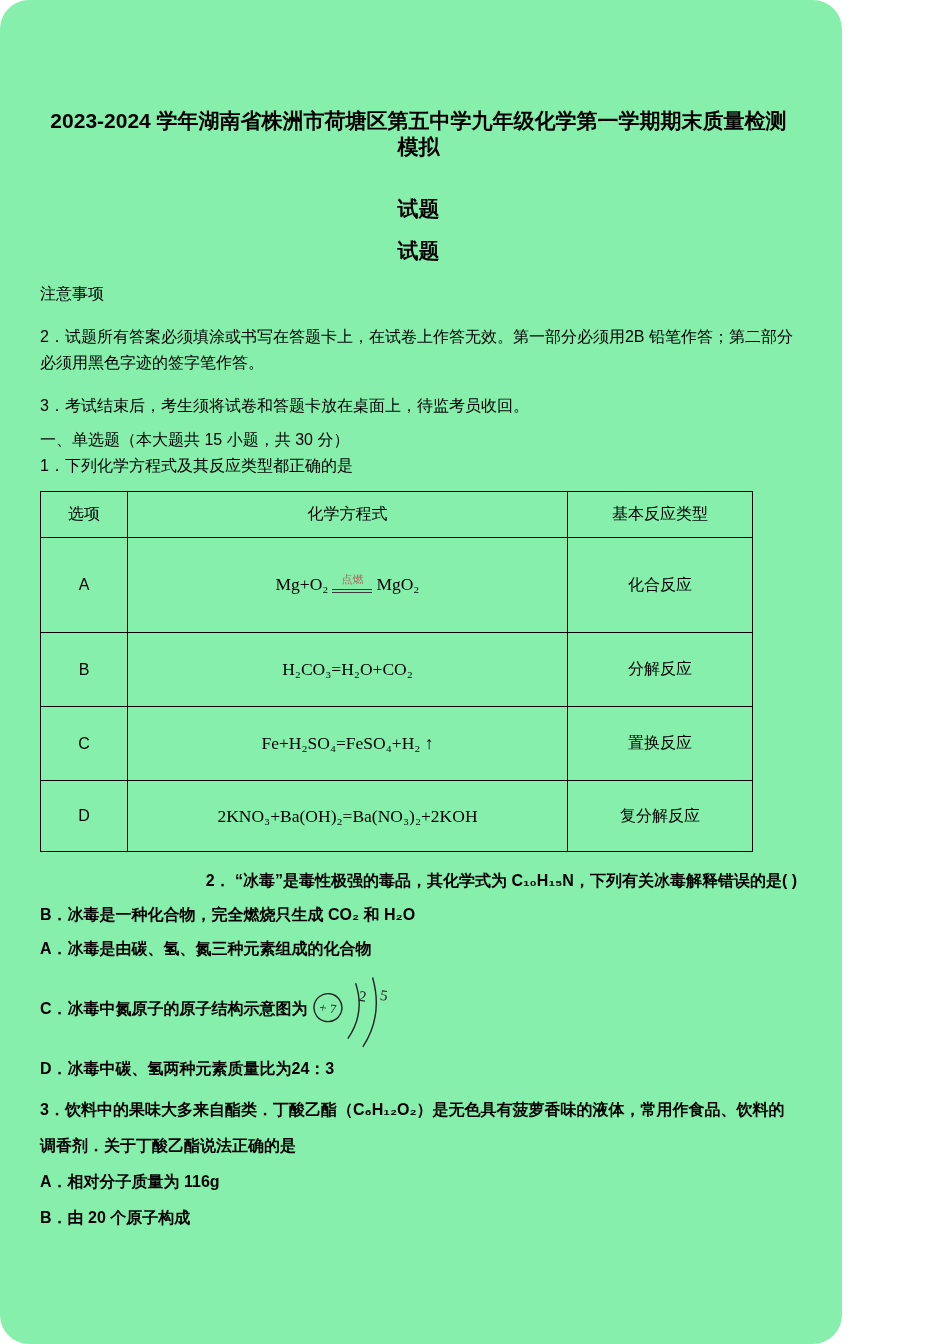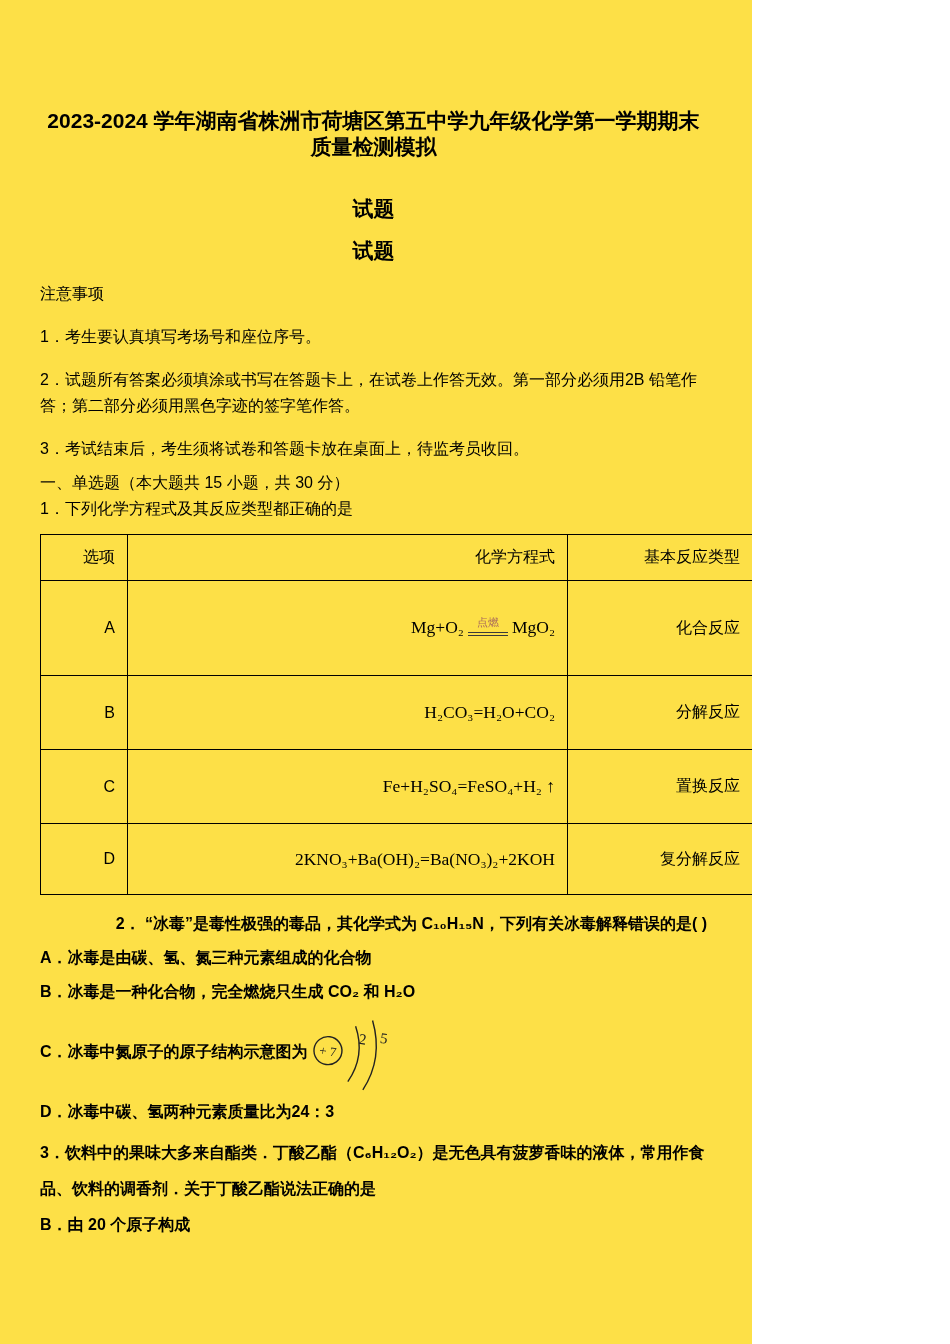--- a/index.html
+++ b/index.html
@@ -1,26 +1,27 @@
 <!DOCTYPE html>
 <html><head>
 <meta charset="utf-8">
 <style>
   * { margin: 0; padding: 0; box-sizing: border-box; }
   html, body { background: #ffffff; }
   .page {
-    width: 752px;
+    width: 842px;
     height: 1344px;
-    background: #fde047;
+    background: #86efac;
     color: #000000;
     font-family: "Liberation Sans", "DejaVu Sans", sans-serif;
     font-size: 16px;
     padding: 108px 45px 0 40px;
     overflow: hidden;
     position: relative;
+    border-radius: 29px;
   }
   .title {
     text-align: center;
     font-weight: bold;
     font-size: 21px;
     line-height: 26px;
   }
   .t1 { margin-bottom: 36px; }
   .t2 { margin-bottom: 16px; }
   .t3 { margin-bottom: 6px; }
@@ -31,21 +32,21 @@
   .q-text { line-height: 26px; }
 
   table.q1 {
     border-collapse: collapse;
     margin-top: 12px;
     table-layout: fixed;
     width: 712px;
   }
   table.q1 th, table.q1 td {
     border: 1px solid #000;
-    text-align: right;
+    text-align: center;
     vertical-align: middle;
     font-weight: normal;
     padding: 0 12px;
   }
   col.c-opt { width: 87px; }
   col.c-eq  { width: 440px; }
   col.c-type{ width: 185px; }
   tr.hdr { height: 46px; }
   tr.ra  { height: 95px; }
   tr.rb  { height: 74px; }
@@ -89,21 +90,20 @@
 <body>
 
 <div class="page">
 
   <div class="title t1">2023-2024 学年湖南省株洲市荷塘区第五中学九年级化学第一学期期末质量检测模拟</div>
   <div class="title t2">试题</div>
   <div class="title t3">试题</div>
 
   <div class="notes">
     <div>注意事项</div>
-    <div>1．考生要认真填写考场号和座位序号。</div>
     <div>2．试题所有答案必须填涂或书写在答题卡上，在试卷上作答无效。第一部分必须用2B 铅笔作答；第二部分必须用黑色字迹的签字笔作答。</div>
     <div>3．考试结束后，考生须将试卷和答题卡放在桌面上，待监考员收回。</div>
   </div>
 
   <div class="section-heading">一、单选题（本大题共 15 小题，共 30 分）</div>
 
   <div class="q-text">1．下列化学方程式及其反应类型都正确的是</div>
 
   <table class="q1">
     <colgroup>
@@ -138,36 +138,37 @@
       <td class="opt">D</td>
       <td class="eq">2KNO₃+Ba(OH)₂=Ba(NO₃)₂+2KOH</td>
       <td>复分解反应</td>
     </tr>
   </tbody>
     </table>
 
 
   <div class="q-block">
     <div class="q2-text">2． “冰毒”是毒性极强的毒品，其化学式为 C₁₀H₁₅N，下列有关冰毒解释错误的是( )</div>
+    <div class="choice">B．冰毒是一种化合物，完全燃烧只生成 CO₂ 和 H₂O</div>
     <div class="choice">A．冰毒是由碳、氢、氮三种元素组成的化合物</div>
-    <div class="choice">B．冰毒是一种化合物，完全燃烧只生成 CO₂ 和 H₂O</div>
     <div class="choice choice-c">
       <span>C．冰毒中氮原子的原子结构示意图为</span>
       <svg class="atom-svg" width="84" height="80" viewBox="0 0 84 80">
         <g transform="rotate(8 42 40)">
           <circle cx="18" cy="42" r="14" fill="none" stroke="#222" stroke-width="1.4"></circle>
           <text x="18" y="47" text-anchor="middle" font-size="13" fill="#222">+ 7</text>
           <path d="M42 14 Q56 42 42 70" fill="none" stroke="#222" stroke-width="1.4"></path>
           <path d="M58 6 Q74 42 58 76" fill="none" stroke="#222" stroke-width="1.4"></path>
           <text x="47" y="31" font-size="15" fill="#222">2</text>
           <text x="68" y="27" font-size="15" fill="#222">5</text>
         </g>
       </svg>
     </div>
     <div class="choice">D．冰毒中碳、氢两种元素质量比为24：3</div>
   </div>
 
   <div class="q-block">
     <div class="q3-text">3．饮料中的果味大多来自酯类．丁酸乙酯（C₆H₁₂O₂）是无色具有菠萝香味的液体，常用作食品、饮料的调香剂．关于丁酸乙酯说法正确的是</div>
+    <div class="choice36">A．相对分子质量为 116g</div>
     <div class="choice36">B．由 20 个原子构成</div>
   </div>
 
 </div>
 
 </body></html>

